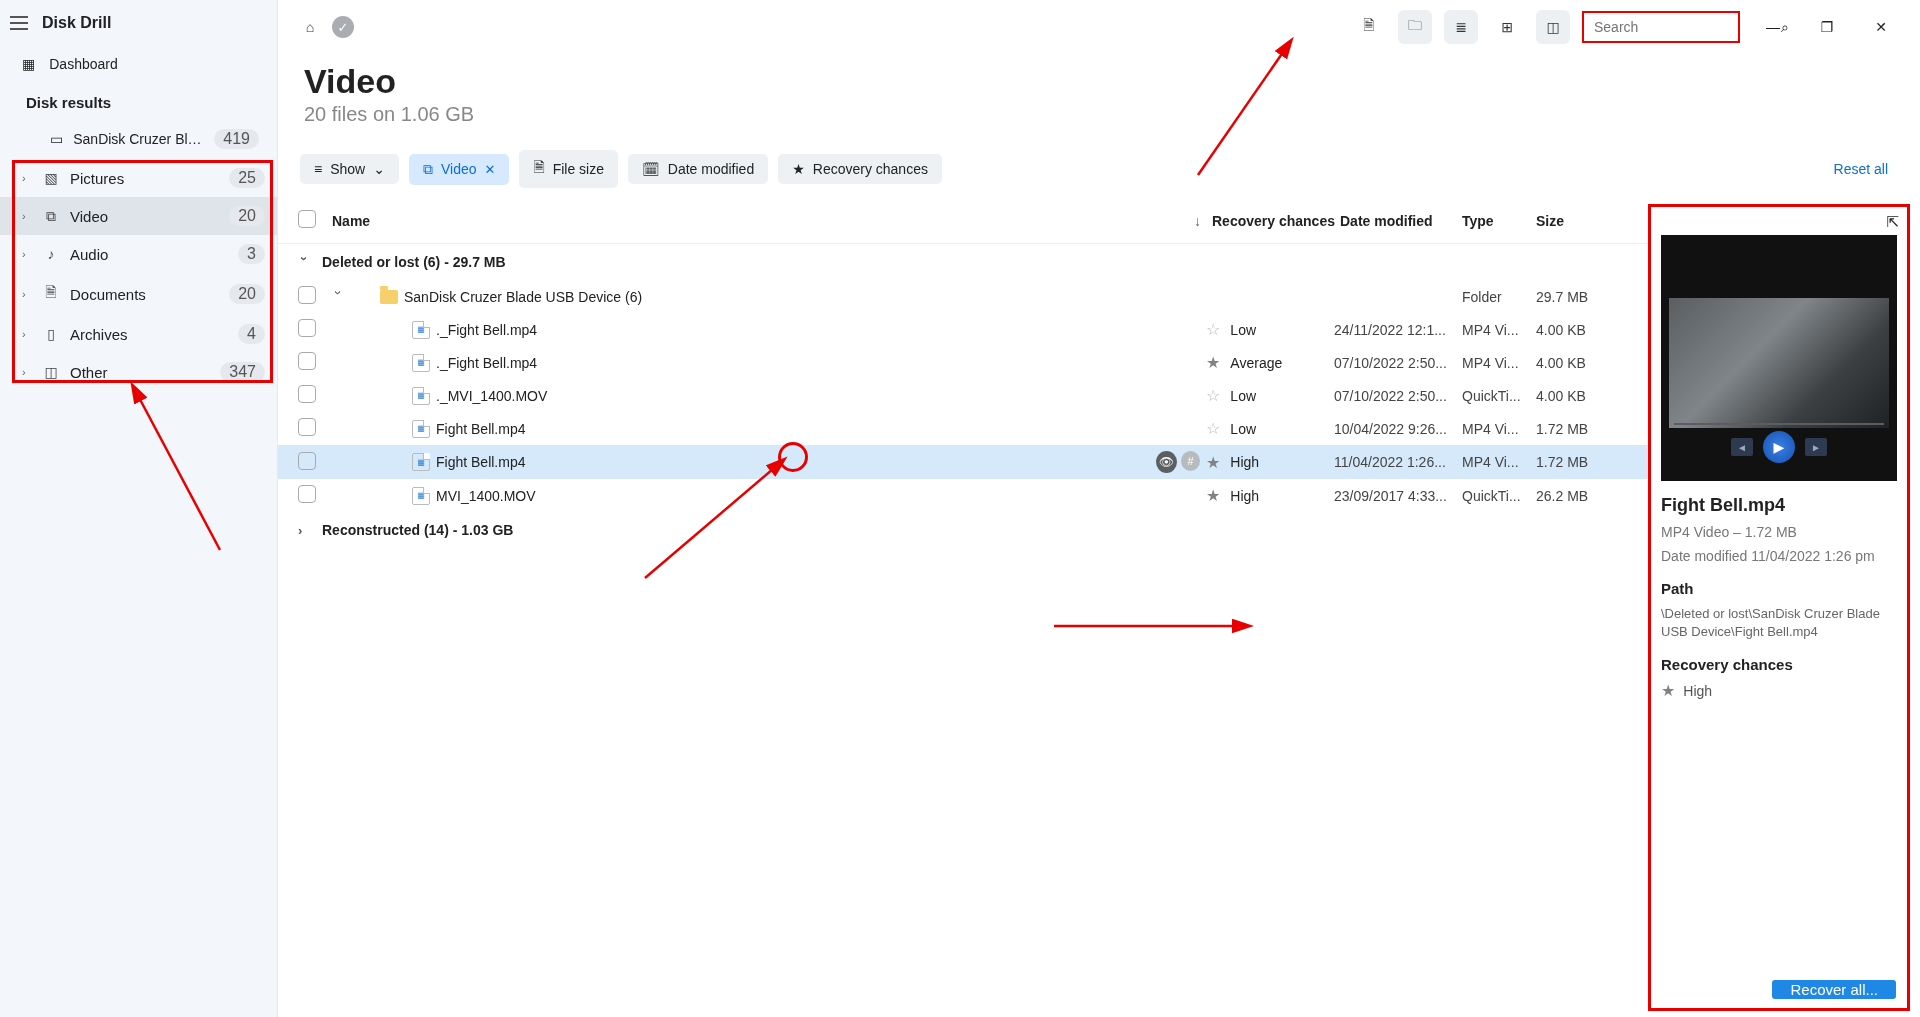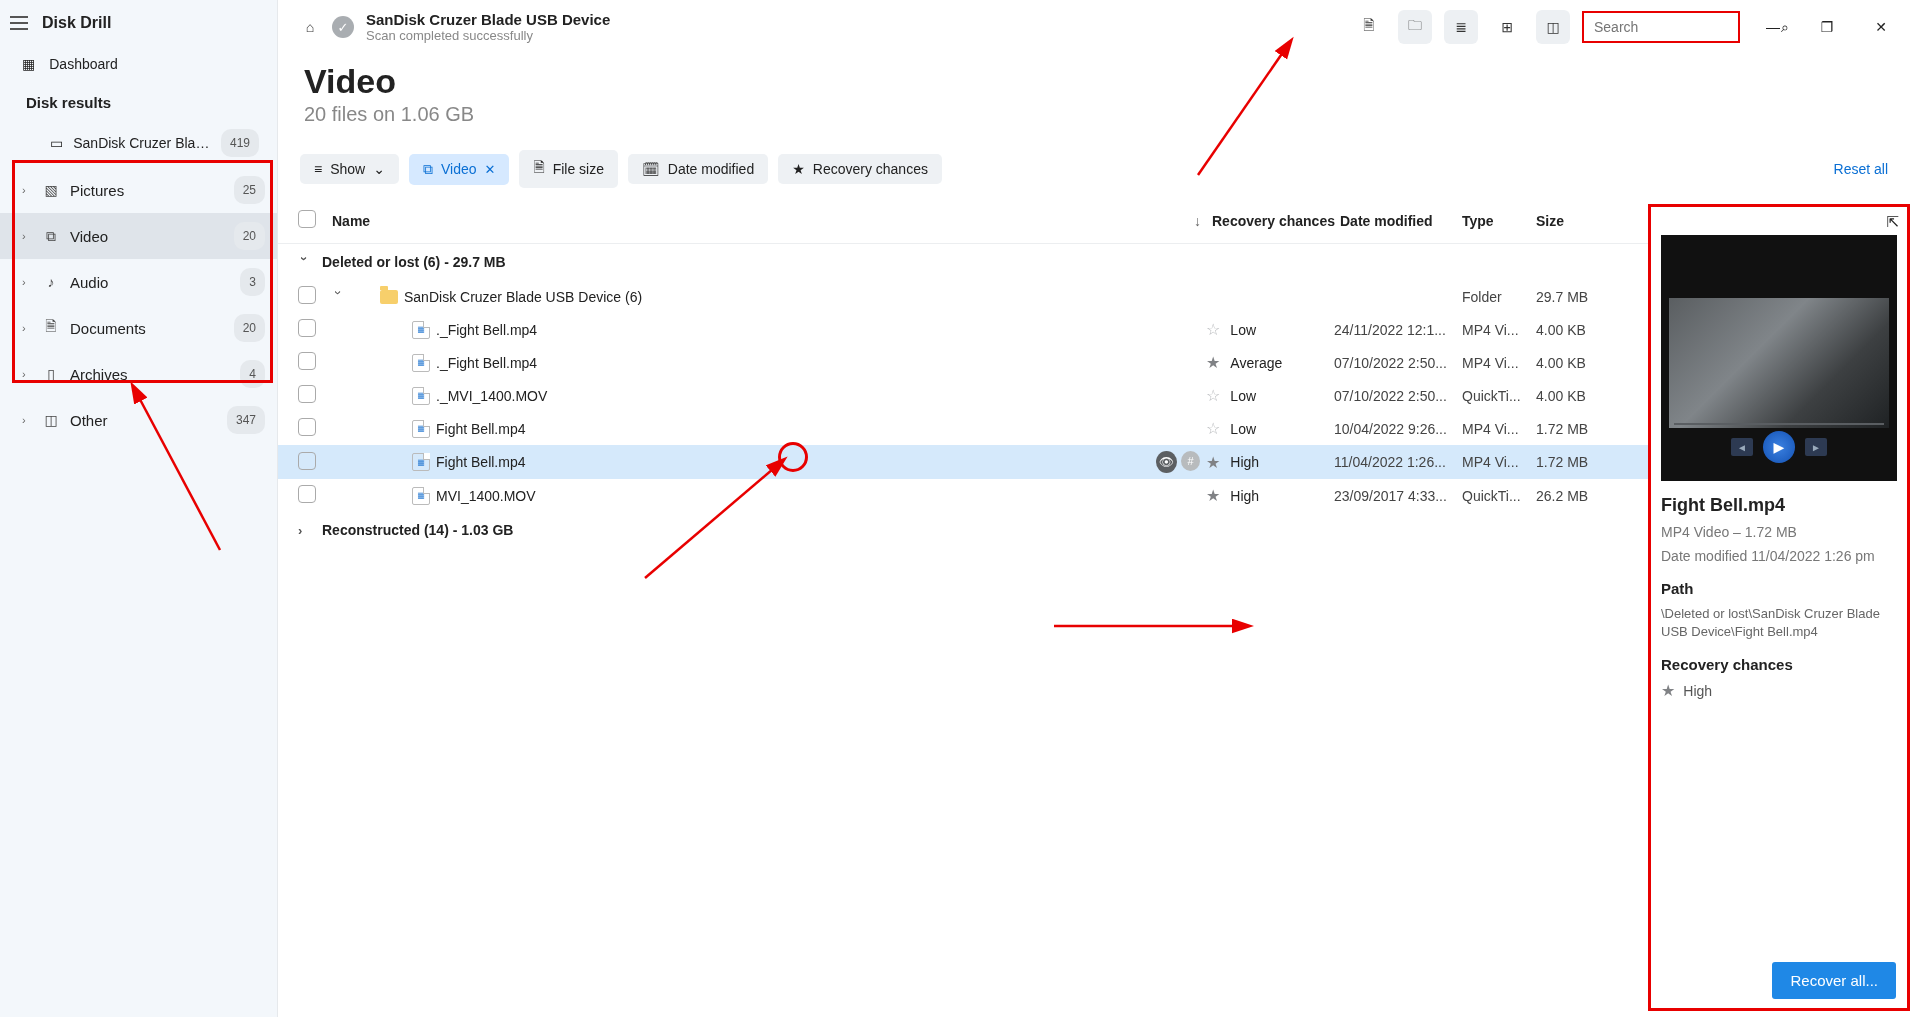--- a/index.html
+++ b/index.html
@@ -9,21 +9,21 @@
 
 .sidebar { width: 278px; background: #f3f7fb; display: flex; flex-direction: column; border-right: 1px solid #e6e9ec; }
 .sidebar-header { display: flex; align-items: center; padding: 14px 10px; gap: 14px; }
 .hamburger { width: 18px; height: 14px; display: flex; flex-direction: column; justify-content: space-between; }
 .hamburger span { height: 2px; background: #555; }
 .app-title { font-weight: 600; font-size: 16px; }
 .sidebar-row { display: flex; align-items: center; padding: 8px 22px; gap: 14px; cursor: pointer; }
 .dashboard-row { padding: 10px 22px; }
 .section-label { font-weight: 600; padding: 12px 18px 8px 26px; font-size: 15px; }
 .device-row { padding: 10px 18px 10px 50px; display: flex; align-items: center; gap: 10px; }
-.badge { background: #e5e9ed; color: #555; border-radius: 10px; padding: 7px 9px; font-size: 12px; margin-left: auto; }
+.badge { background: #e5e9ed; color: #555; border-radius: 10px; padding: 1px 9px; font-size: 16px; margin-left: auto; }
 .cat-row { display: flex; align-items: center; padding: 9px 12px 9px 22px; gap: 10px; }
 .cat-row.active { background: #dfe4ea; }
 .chev { font-size: 11px; color: #666; width: 10px; }
 .cat-icon { width: 18px; text-align: center; color: #444; }
 .cat-label { font-size: 15px; }
 .sidebar-footer { margin-top: auto; padding: 16px; text-align: center; background: #fff; border-top: 1px solid #e6e9ec; font-size: 14px; color: #333; }
 
 
 .main { flex: 1; display: flex; flex-direction: column; }
 .topbar { display: flex; align-items: center; padding: 10px 18px 10px 22px; gap: 12px; }
@@ -101,21 +101,21 @@
 .pb-small { width: 22px; height: 18px; background:#2d3a52; border-radius:2px; display:flex; align-items:center; justify-content:center; color:#9ab; font-size:10px; }
 .track { position:absolute; bottom: 56px; width: 210px; height:2px; background:#5a5e62; }
 .preview-title { font-weight: 600; font-size: 18px; margin-top: 6px; }
 .preview-meta { color: #777; font-size: 14px; }
 .preview-sect { font-weight: 600; font-size: 15px; margin-top: 8px; }
 .preview-path { color: #666; font-size: 13px; line-height: 1.35; }
 .rec-line { display:flex; align-items:center; gap:8px; color:#555; }
 
 
 .footer-bar { position: absolute; bottom: 18px; right: 24px; }
-.recover-btn { background: #1f88e6; color: #fff; padding: 10px 18px; border-radius: 3px; font-size: 15px; cursor: pointer; }
+.recover-btn { background: #1f88e6; color: #fff; padding: 1px 18px; border-radius: 3px; font-size: 15px; cursor: pointer; }
 
 
 .annot { position: absolute; pointer-events: none; }
 .red-box-sidebar { left: 12px; top: 160px; width: 261px; height: 223px; border: 3px solid #e80000; }
 .red-circle { position:absolute; left: 778px; top: 442px; width: 30px; height: 30px; border: 3px solid #e80000; border-radius: 50%; }
 
 svg.arrow { position: absolute; overflow: visible; }
 </style>
 </head>
 <body>
@@ -178,24 +178,20 @@
       <span class="cat-label">Other</span>
       <span class="badge">347</span>
     </div>
 
   </div>
 
   <div class="main">
     <div class="topbar">
       <span class="topbar-icon">⌂</span>
       <span class="check-circle">✓</span>
-      <div class="title-stack">
-        <div class="title-main">SanDisk Cruzer Blade USB Device</div>
-        <div class="title-sub">Scan completed successfully</div>
-      </div>
       <div class="topbar-spacer"></div>
       <span class="tool-btn">🗎</span>
       <span class="tool-btn active">🗀</span>
       <span class="tool-btn active">≣</span>
       <span class="tool-btn">⊞</span>
       <span class="tool-btn active">◫</span>
       <div class="search-box">
         <input placeholder="Search" style="">
         <span>⌕</span>
       </div>

